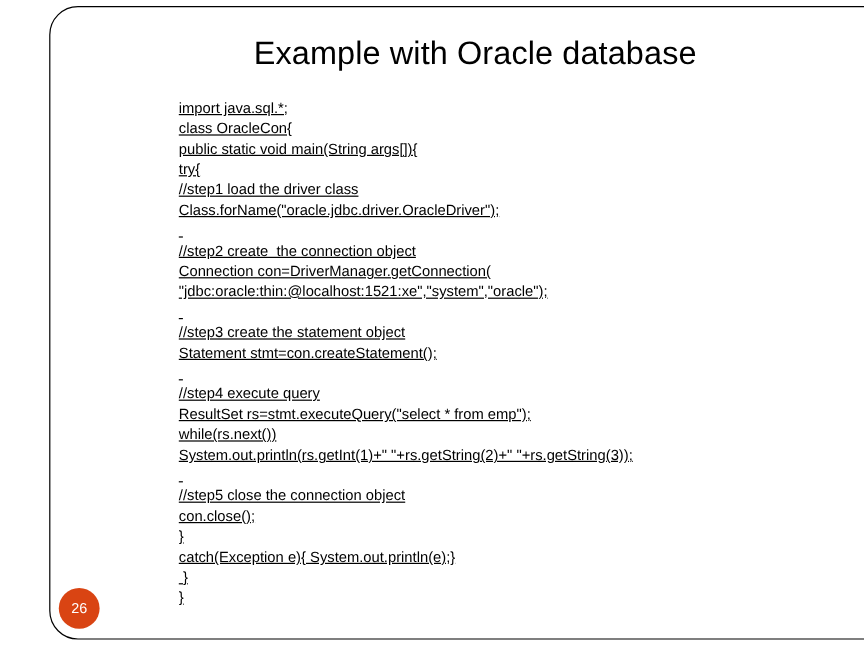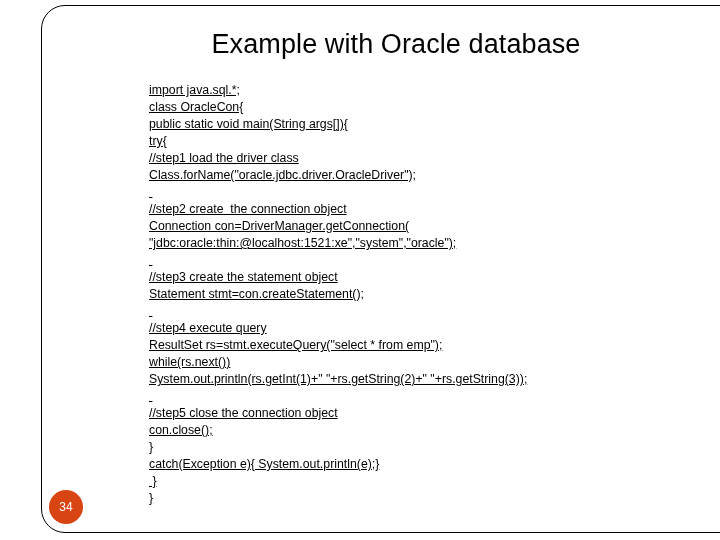--- a/index.html
+++ b/index.html
@@ -86,16 +86,16 @@
 
 <div class="slide">
 
   <div class="slide-frame"></div>
 
   <div class="slide-title">Example with Oracle database</div>
 
   <div class="code-block"><div class="code-line">import java.sql.*;</div><div class="code-line">class OracleCon{</div><div class="code-line">public static void main(String args[]){</div><div class="code-line">try{</div><div class="code-line">//step1 load the driver class</div><div class="code-line">Class.forName("oracle.jdbc.driver.OracleDriver");</div><div class="code-line blank">&nbsp;</div><div class="code-line">//step2 create  the connection object</div><div class="code-line">Connection con=DriverManager.getConnection(</div><div class="code-line">"jdbc:oracle:thin:@localhost:1521:xe","system","oracle");</div><div class="code-line blank">&nbsp;</div><div class="code-line">//step3 create the statement object</div><div class="code-line">Statement stmt=con.createStatement();</div><div class="code-line blank">&nbsp;</div><div class="code-line">//step4 execute query</div><div class="code-line">ResultSet rs=stmt.executeQuery("select * from emp");</div><div class="code-line">while(rs.next())</div><div class="code-line">System.out.println(rs.getInt(1)+" "+rs.getString(2)+" "+rs.getString(3));</div><div class="code-line blank">&nbsp;</div><div class="code-line">//step5 close the connection object</div><div class="code-line">con.close();</div><div class="code-line">}</div><div class="code-line">catch(Exception e){ System.out.println(e);}</div><div class="code-line"> }</div><div class="code-line">}</div></div>
 
   <div class="page-badge">
-    <span>34</span>
+    <span>26</span>
   </div>
 
 </div>
 
 </body></html>

